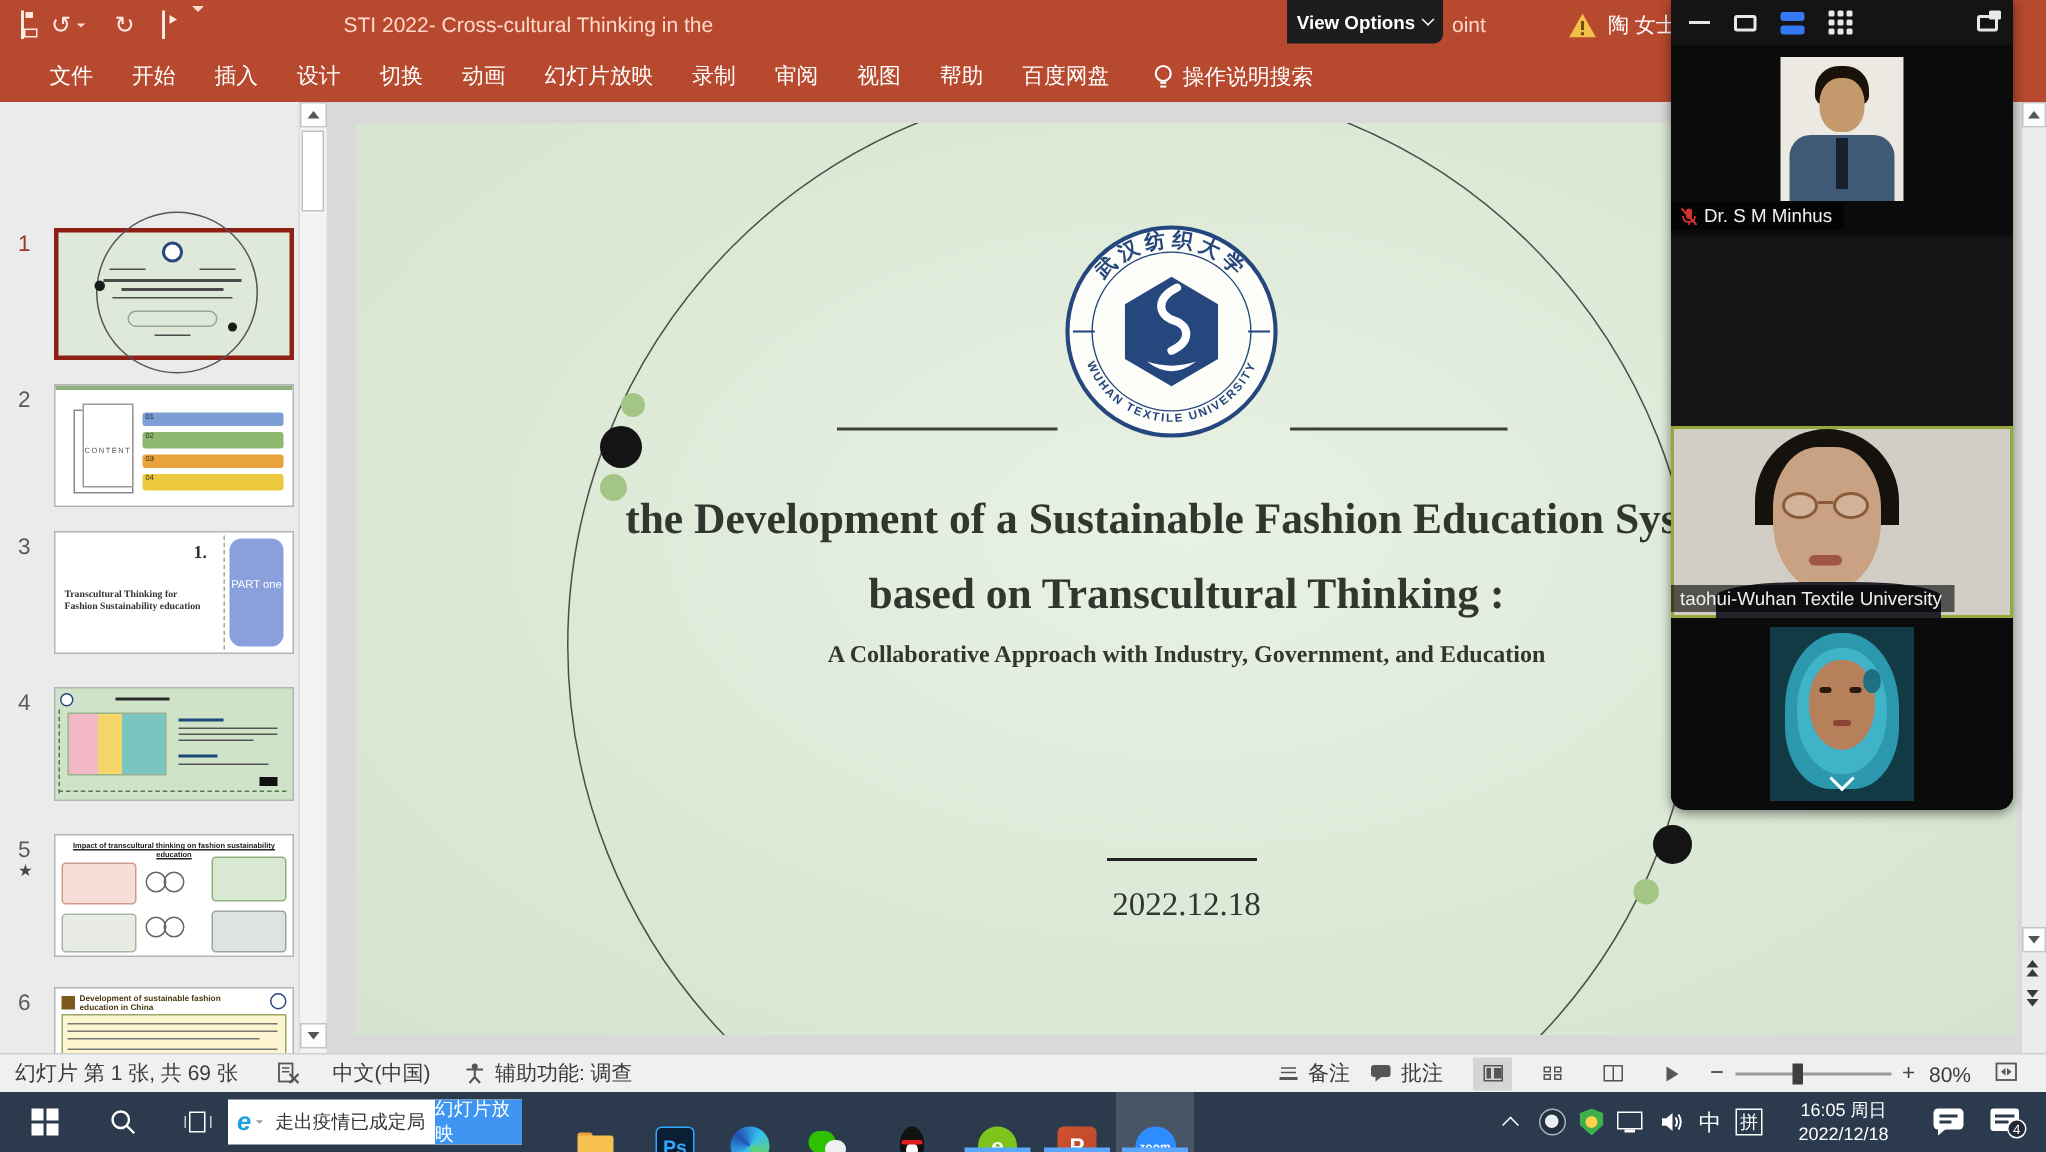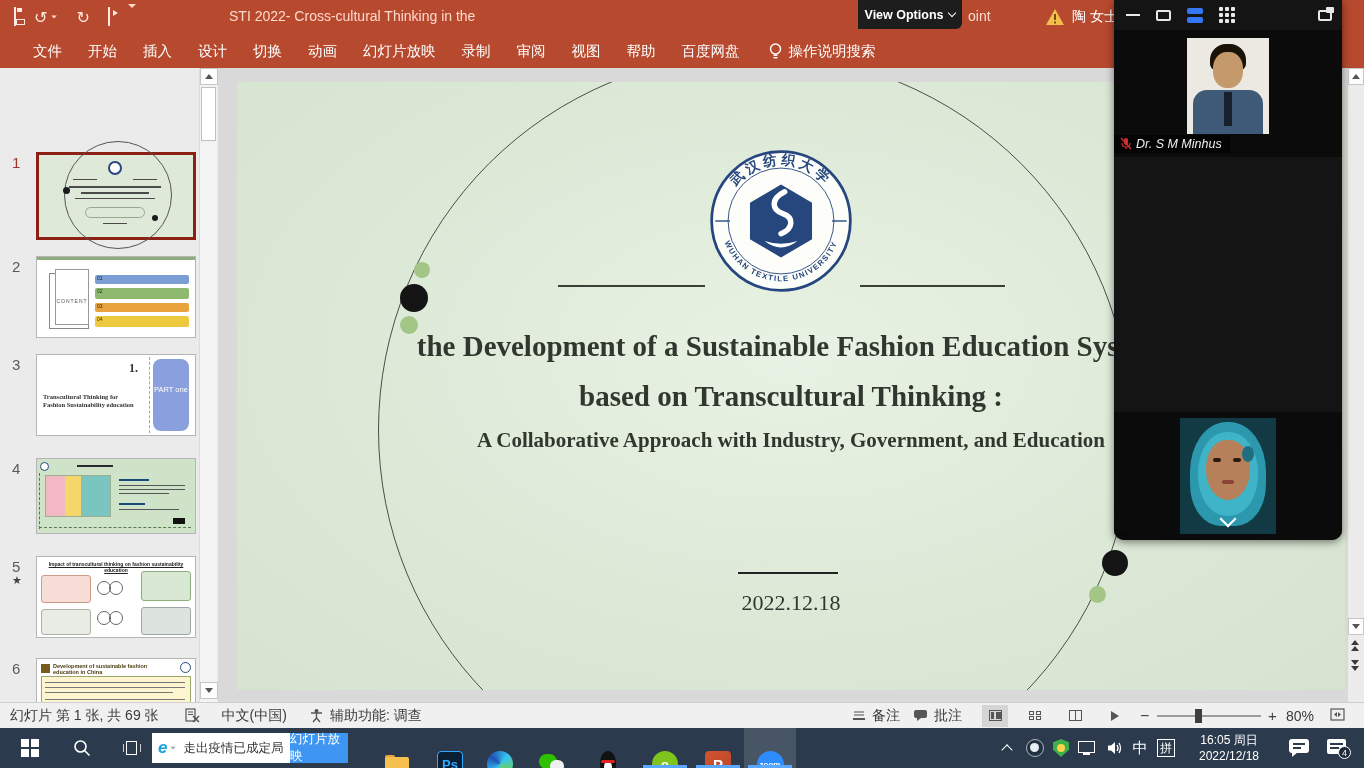--- a/index.html
+++ b/index.html
@@ -76,21 +76,21 @@
   .app { position:absolute; top:20px; width:32px; height:32px; display:flex; align-items:center; justify-content:center;text-align:center; }
   .underline-ind { position:absolute; top:37px; height:3px; width:44px; background:#5aa7ff; }
   .tray-text { color:#fff; font-size:14px; }
   .ime-box { border:1px solid #fff; color:#fff; font-size:12px; width:18px; height:18px; display:flex; align-items:center; justify-content:center; }
   .clock { position:absolute; left:1183px; top:4px; width:92px; color:#fff; font-size:12px; line-height:16px; text-align:center; }
 
   
   .zoompanel { left:1114px; top:0; width:228px; height:540px; background:#141414; border-radius:0 0 10px 10px; box-shadow:0 2px 8px rgba(0,0,0,.5); z-index:40; overflow:hidden; }
   .zp-topbar { position:absolute; left:0; top:0; width:228px; height:30px; display:flex; align-items:center; gap:16px; padding-left:12px; }
   .zp-tile { position:absolute; left:0; width:228px; overflow:hidden; background:#0b0b0b; }
-  .zp-label { position:absolute; left:0; bottom:4px; background:rgba(0,0,0,.6); color:#efefef; font-size:12.5px; padding:2px 8px 2px 6px; display:flex; align-items:flex-start; gap:4px; max-width:220px; white-space:nowrap;font-style:italic; }
+  .zp-label { position:absolute; left:0; bottom:4px; background:rgba(0,0,0,.6); color:#efefef; font-size:12.5px; padding:2px 8px 2px 6px; display:flex; align-items:center; gap:4px; max-width:220px; white-space:nowrap; }
   .gallery-icon { display:flex; flex-direction:column; gap:3px; }
   .gallery-icon i { width:16px; height:6px; background:#3478f6; border-radius:2px; }
   .grid-icon { display:grid; grid-template-columns:repeat(3,4px); grid-template-rows:repeat(3,4px); gap:2px; }
   .grid-icon i { background:#e8e8e8; border-radius:1px; }
   .chevron-dn { width:12px; height:12px; border-right:2.5px solid #fff; border-bottom:2.5px solid #fff; transform:rotate(45deg); }
 </style>
 </head>
 <body>
 
 <div class="screen">
@@ -268,21 +268,21 @@
         <polygon points="80,40 114,60 114,100 80,120 46,100 46,60" fill="#26477e"></polygon>
         <path d="M 84,48 C 68,56 70,68 82,72 C 94,76 94,88 80,94" fill="none" stroke="#fff" stroke-width="6" stroke-linecap="round"></path>
         <path d="M 62,102 Q 80,116 98,102 Q 80,108 62,102 Z" fill="#fff"></path>
       </svg>
 
       <div class="abs" style="left:321px; top:203px; width:147px; height:2px; background:#3a3f38"></div>
       <div class="abs" style="left:623px; top:203px; width:145px; height:2px; background:#3a3f38"></div>
 
       <div class="slide-title" style="top:248px; font-size:29px">the Development of a Sustainable Fashion Education System</div>
       <div class="slide-title" style="top:298px; font-size:29px">based on Transcultural Thinking :</div>
-      <div class="slide-title" style="top:346px; font-size:21px">A Collaborative Approach with Industry, Government, and Education</div>
+      <div class="slide-title" style="top:346px; font-size:16px">A Collaborative Approach with Industry, Government, and Education</div>
 
       <div class="abs" style="left:501px; top:490px; width:100px; height:2px; background:#222"></div>
       <div class="slide-title" style="top:508px; font-size:22px; font-weight:normal">2022.12.18</div>
     </div>
   </div>
 
   <div class="abs slide-scroll">
     <div class="scroll-btn" style="top:0; width:16px">
         <span class="tri-up"></span>
       </div>
@@ -536,20 +536,32 @@
         <svg width="12" height="13" viewBox="0 0 12 13">
           <rect x="4" y="1" width="4" height="7" rx="2" fill="#d03030"></rect>
           <path d="M2,6 Q2,10 6,10 Q10,10 10,6 M6,10 L6,12" stroke="#d03030" stroke-width="1.2" fill="none"></path>
           <line x1="1" y1="1" x2="11" y2="12" stroke="#d03030" stroke-width="1.4"></line>
         </svg>
         <span>Dr. S M Minhus</span>
       </div>
     </div>
 
 
+    <div class="zp-tile" style="top:284px; height:128px; background:#d2cec6; outline:2px solid #97a83b; outline-offset:-2px">
+      <i class="abs" style="left:56px; top:2px; width:96px; height:64px; background:#15120e; border-radius:48px 48px 0 0"></i>
+      <i class="abs" style="left:68px; top:14px; width:72px; height:96px; background:#c9a183; border-radius:42% 42% 48% 48%"></i>
+      <i class="abs" style="left:74px; top:44px; width:24px; height:18px; border:2px solid #8a5a3a; border-radius:50%; background:rgba(255,255,255,.18)"></i>
+      <i class="abs" style="left:108px; top:44px; width:24px; height:18px; border:2px solid #8a5a3a; border-radius:50%; background:rgba(255,255,255,.18)"></i>
+      <i class="abs" style="left:98px; top:50px; width:10px; height:2px; background:#8a5a3a"></i>
+      <i class="abs" style="left:92px; top:86px; width:22px; height:7px; background:#a05548; border-radius:4px"></i>
+      <i class="abs" style="left:30px; top:104px; width:150px; height:24px; background:#23232b; border-radius:40% 40% 0 0"></i>
+      <div class="zp-label">
+        <span>taohui-Wuhan Textile University</span>
+      </div>
+    </div>
 
     <div class="zp-tile" style="top:412px; height:128px">
       <div class="abs" style="left:66px; top:6px; width:96px; height:116px; background:#123a44">
         <i class="abs" style="left:10px; top:4px; width:76px; height:104px; background:#2b98ad; border-radius:48% 48% 40% 40%"></i>
         <i class="abs" style="left:18px; top:14px; width:60px; height:84px; background:#3fb3c8; border-radius:48%"></i>
         <i class="abs" style="left:26px; top:22px; width:44px; height:60px; background:#b5805a; border-radius:46% 46% 50% 50%"></i>
         <i class="abs" style="left:33px; top:40px; width:8px; height:4px; background:#2a1a10; border-radius:2px"></i>
         <i class="abs" style="left:53px; top:40px; width:8px; height:4px; background:#2a1a10; border-radius:2px"></i>
         <i class="abs" style="left:42px; top:62px; width:12px; height:4px; background:#8a4438; border-radius:2px"></i>
         <i class="abs" style="left:62px; top:28px; width:12px; height:16px; background:#1f6f80; border-radius:50%"></i>

